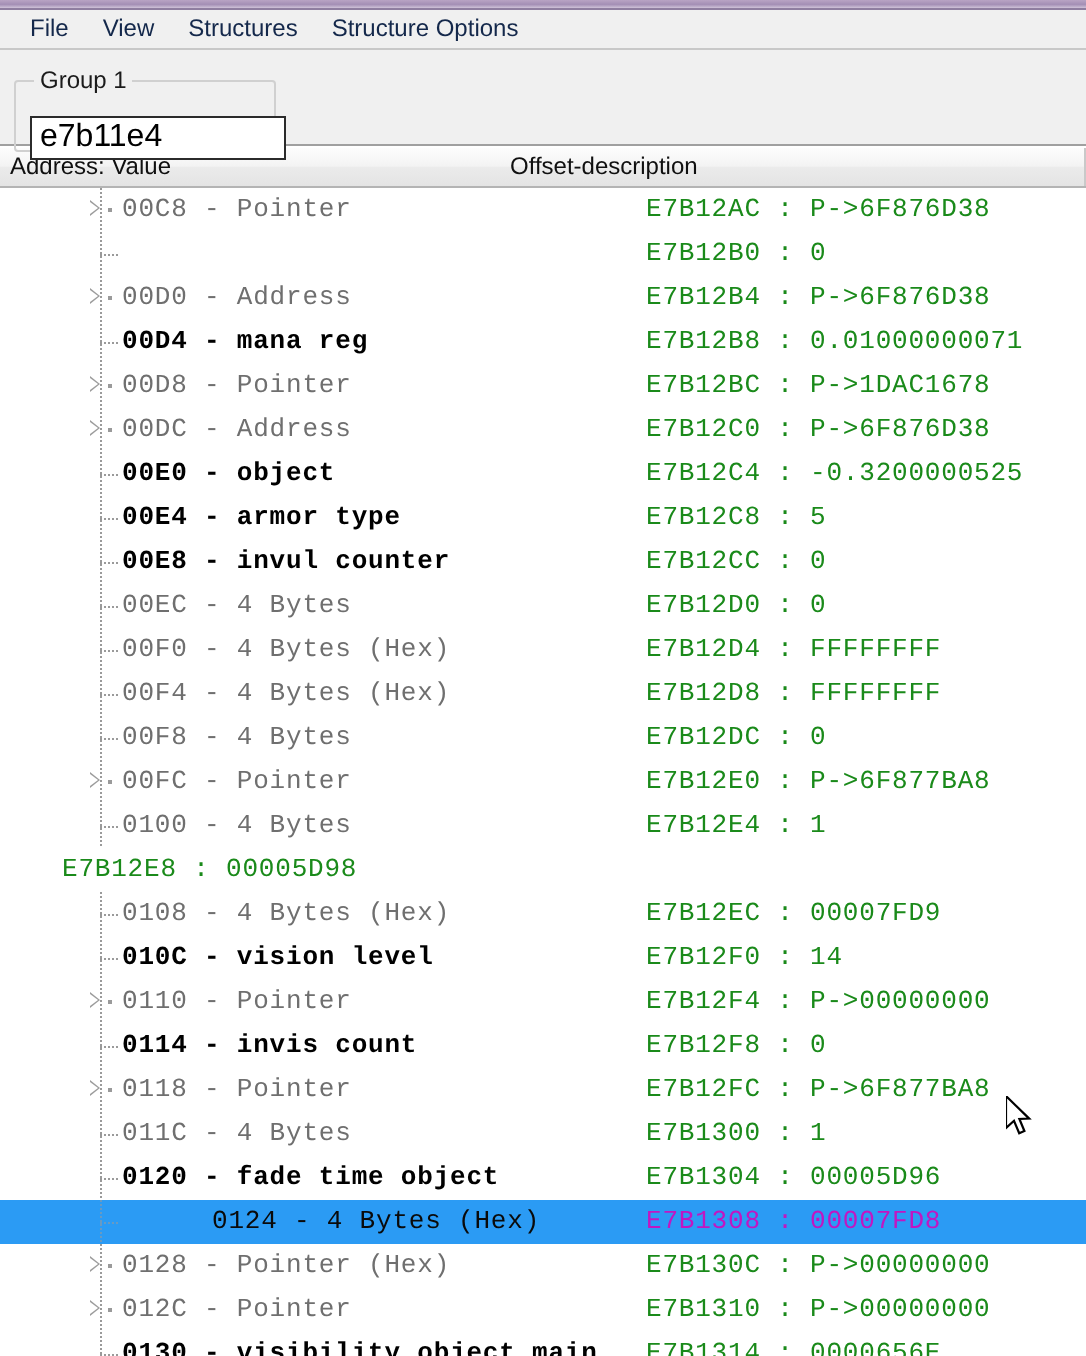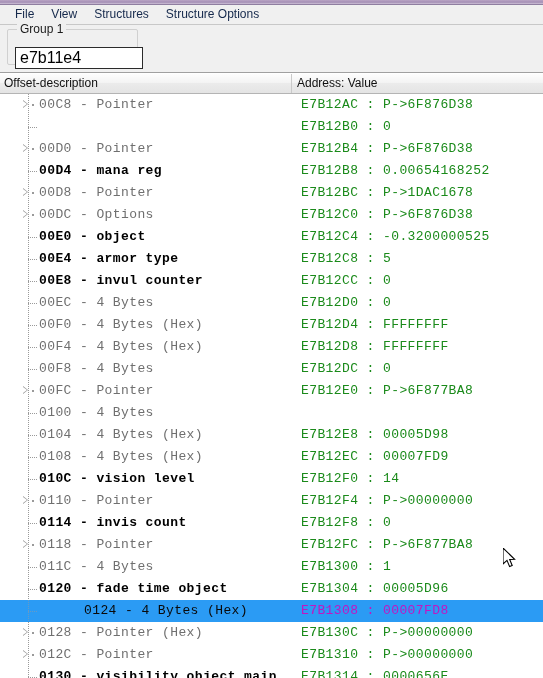--- a/index.html
+++ b/index.html
@@ -58,21 +58,21 @@
   .group-panel {
     flex: 0 0 auto;
     height: 47px;
     background: #f0f0f0;
     border-bottom: 1px solid #a0a0a0;
     position: relative;
   }
   .groupbox {
     position: absolute;
     left: 7px;
-    top: 4px;
+    top: 15px;
     width: 131px;
     height: 36px;
     border: 1px solid #d0d0d0;
     border-radius: 2px;
     box-sizing: border-box;
     text-decoration: underline;
   }
   .groupbox-legend {
     position: absolute;
     left: 9px;
@@ -134,20 +134,21 @@
     background: #ffffff;
     position: relative;
     overflow: hidden;
   }
   .row {
     height: 22px;
     display: flex;
     align-items: center;
     position: relative;
     cursor: default;
+    padding-left: 22px;
   }
   .row.selected { background: #2b9bf4; }
 
   .cell-desc {
     width: 292px;
     flex: 0 0 292px;
     height: 22px;
     position: relative;
     display: flex;
     align-items: center;
@@ -271,22 +272,22 @@
   </div>
 
   <div class="group-panel">
     <div class="groupbox">
       <div class="groupbox-legend">Group 1</div>
       <input class="group-input" type="text" value="e7b11e4" style="">
     </div>
   </div>
 
   <div class="header-row">
+    <div class="col-head addr">Address: Value</div>
     <div class="col-head desc">Offset-description</div>
-    <div class="col-head addr">Address: Value</div>
   </div>
 
   <div class="list" id="row-list">
       <div class="row">
         <div class="cell-desc">
           <div class="guide"></div>
           <div class="expander"></div>
           <div class="expander-inner"></div>
           <div class="expander-dot"></div>
           <div class="desc-text">00C8 - Pointer</div>
@@ -303,55 +304,55 @@
         <div class="cell-addr">
           <div class="addr-text">E7B12B0 : 0</div>
         </div>
       </div>
       <div class="row">
         <div class="cell-desc">
           <div class="guide"></div>
           <div class="expander"></div>
           <div class="expander-inner"></div>
           <div class="expander-dot"></div>
-          <div class="desc-text">00D0 - Pointer</div>
+          <div class="desc-text">00D0 - Address</div>
         </div>
         <div class="cell-addr">
           <div class="addr-text">E7B12B4 : P-&gt;6F876D38</div>
         </div>
       </div>
       <div class="row">
         <div class="cell-desc">
           <div class="guide"></div>
           <div class="connector"></div>
           <div class="desc-text named">00D4 - mana reg</div>
         </div>
         <div class="cell-addr">
-          <div class="addr-text">E7B12B8 : 0.00654168252</div>
+          <div class="addr-text">E7B12B8 : 0.01000000071</div>
         </div>
       </div>
       <div class="row">
         <div class="cell-desc">
           <div class="guide"></div>
           <div class="expander"></div>
           <div class="expander-inner"></div>
           <div class="expander-dot"></div>
           <div class="desc-text">00D8 - Pointer</div>
         </div>
         <div class="cell-addr">
           <div class="addr-text">E7B12BC : P-&gt;1DAC1678</div>
         </div>
       </div>
       <div class="row">
         <div class="cell-desc">
           <div class="guide"></div>
           <div class="expander"></div>
           <div class="expander-inner"></div>
           <div class="expander-dot"></div>
-          <div class="desc-text">00DC - Options</div>
+          <div class="desc-text">00DC - Address</div>
         </div>
         <div class="cell-addr">
           <div class="addr-text">E7B12C0 : P-&gt;6F876D38</div>
         </div>
       </div>
       <div class="row">
         <div class="cell-desc">
           <div class="guide"></div>
           <div class="connector"></div>
           <div class="desc-text named">00E0 - object</div>
@@ -431,27 +432,25 @@
         <div class="cell-addr">
           <div class="addr-text">E7B12E0 : P-&gt;6F877BA8</div>
         </div>
       </div>
       <div class="row">
         <div class="cell-desc">
           <div class="guide"></div>
           <div class="connector"></div>
           <div class="desc-text">0100 - 4 Bytes</div>
         </div>
-      </div>
-      <div class="row">
-        <div class="cell-desc">
-          <div class="guide"></div>
-          <div class="connector"></div>
-          <div class="desc-text">0104 - 4 Bytes (Hex)</div>
-        </div>
+        <div class="cell-addr">
+          <div class="addr-text">E7B12E4 : 1</div>
+        </div>
+      </div>
+      <div class="row">
         <div class="cell-addr">
           <div class="addr-text">E7B12E8 : 00005D98</div>
         </div>
       </div>
       <div class="row">
         <div class="cell-desc">
           <div class="guide"></div>
           <div class="connector"></div>
           <div class="desc-text">0108 - 4 Bytes (Hex)</div>
         </div>

